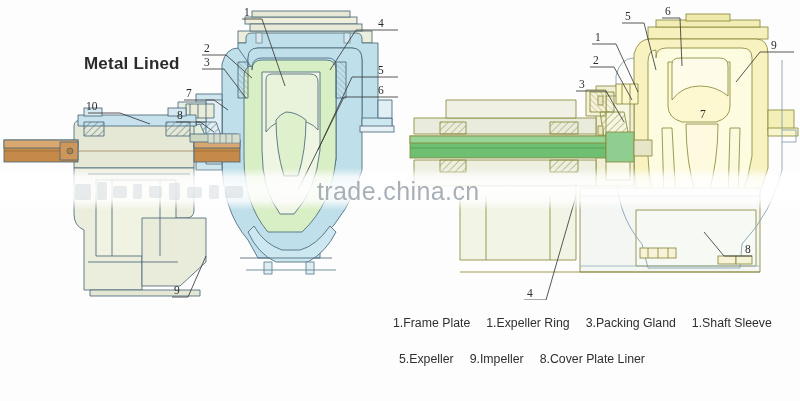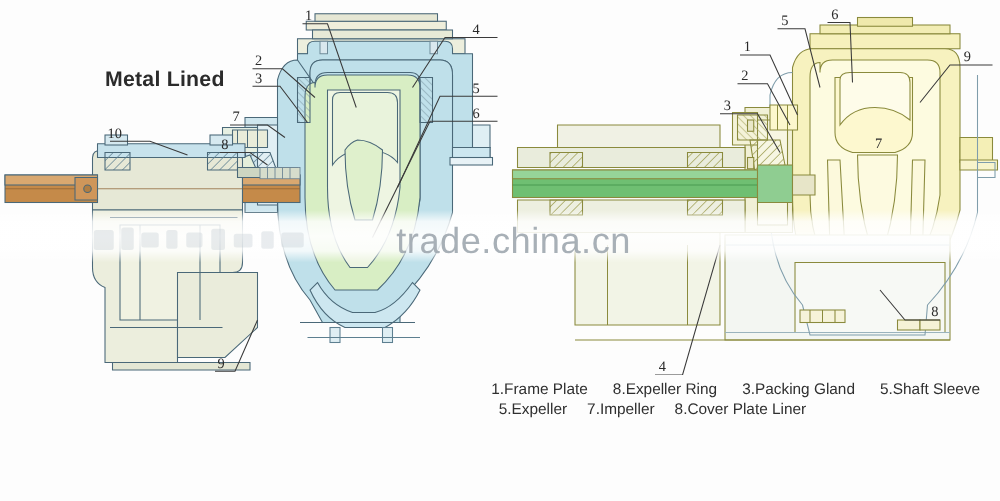--- a/index.html
+++ b/index.html
@@ -37,40 +37,40 @@
     white-space:nowrap;
     font-size:12.3px;
     color:#2f2f2f;
     line-height:1;
   }
   #legend-left .legend-row{padding-left:6px;}
   #legend-left .legend-row:nth-child(1){margin-top:8px;}
   #legend-left .legend-row:nth-child(2){margin-top:15px;}
   #legend-left .legend-row:nth-child(3){margin-top:15px;}
   #legend-right .legend-row{padding-left:8px;}
-  #legend-right .legend-row:nth-child(1){margin-top:0;justify-content:space-between;}
-  #legend-right .legend-row:nth-child(2){margin-top:4px;padding-left:14px;}
+  #legend-right .legend-row:nth-child(1){margin-top:12px;}
+  #legend-right .legend-row:nth-child(2){margin-top:24px;padding-left:14px;}
   #legend-right .legend-row:nth-child(3){margin-top:16px;padding-left:24px;}
   .legend-item{margin-right:13px;}
   #legend-right .legend-item{margin-right:16px;}
 
   
   #watermark-band{
     position:absolute;left:0;top:168px;width:800px;height:42px;
     background:linear-gradient(to bottom,
         rgba(255,255,255,0) 0%,
         rgba(255,255,255,.80) 22%,
         rgba(255,255,255,.92) 50%,
         rgba(255,255,255,.80) 78%,
         rgba(255,255,255,0) 100%);
     pointer-events:none;
   }
   #watermark-text{
     position:absolute;left:317px;top:177px;
-    font-size:29px;font-weight:normal;
+    font-size:25px;font-weight:normal;
     color:#9aa3ab;opacity:.85;
     letter-spacing:.4px;
     pointer-events:none;
     white-space:nowrap;
   }
   #watermark-logo{
     position:absolute;left:75px;top:180px;width:180px;height:24px;
     pointer-events:none;opacity:.30;
   }
   .wm-blob{position:absolute;background:#b9c3cb;border-radius:2px;}
@@ -359,24 +359,24 @@
     <div class="wm-blob" style="left:150px;top:6px;width:18px;height:12px;"></div>
   </div>
   <div id="watermark-text">trade.china.cn</div>
 
   <div class="legend" id="legend-left">
   </div>
 
   <div class="legend" id="legend-right">
     <div class="legend-row">
       <span class="legend-item">1.Frame Plate</span>
-      <span class="legend-item">8.Expeller Ring</span>
+      <span class="legend-item">1.Expeller Ring</span>
       <span class="legend-item">3.Packing Gland</span>
-      <span class="legend-item">5.Shaft Sleeve</span>
+      <span class="legend-item">1.Shaft Sleeve</span>
     </div>
     <div class="legend-row">
       <span class="legend-item">5.Expeller</span>
-      <span class="legend-item">7.Impeller</span>
+      <span class="legend-item">9.Impeller</span>
       <span class="legend-item">8.Cover Plate Liner</span>
     </div>
   </div>
 
 </div>
 
 </body></html>

